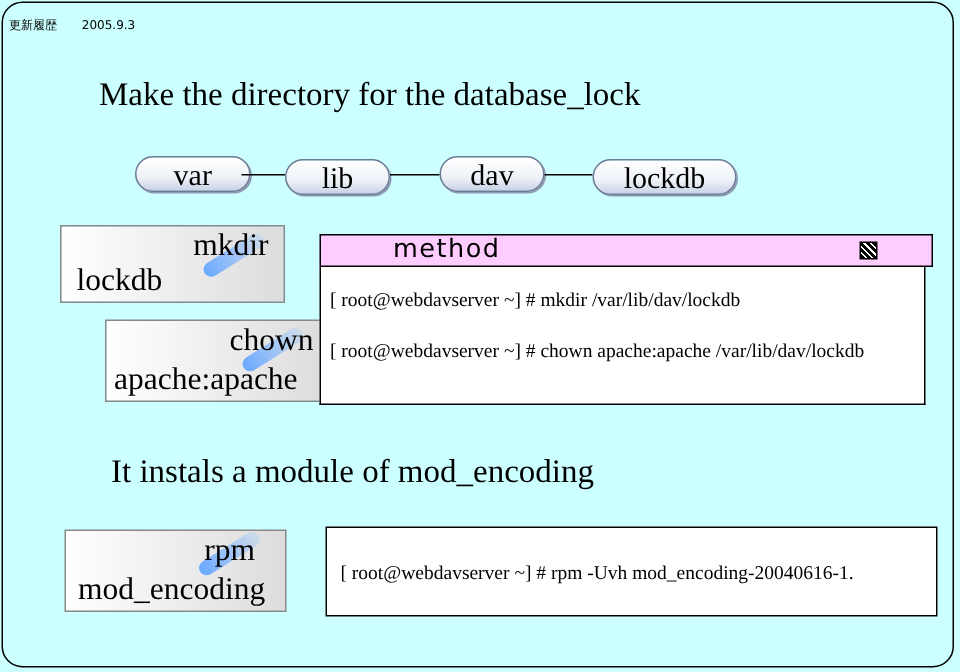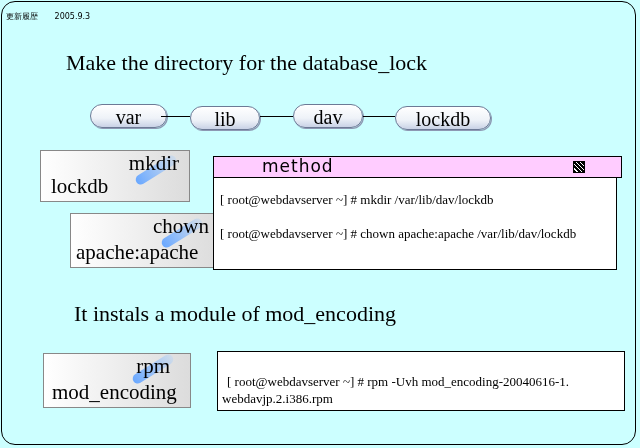--- a/index.html
+++ b/index.html
@@ -110,14 +110,13 @@
 <div class="heading" style="left:74px; top:301px;">It instals a module of mod_encoding</div>
 
 <div class="cmd-box" style="left:43px; top:353px; width:148px; height:55px;">
   <div class="swoosh" style="left:86px; top:10px;"></div>
   <span class="top" style="right:20px;">rpm</span>
   <span class="bottom" style="left:8px;">mod_encoding</span>
 </div>
 
 <div class="rpm-panel">
   <span class="line1">[ root@webdavserver ~] # rpm -Uvh mod_encoding-20040616-1.</span>
-  <span class="line2">webdavjp.2.i386.rpm</span>
 </div>
 
 </body></html>

